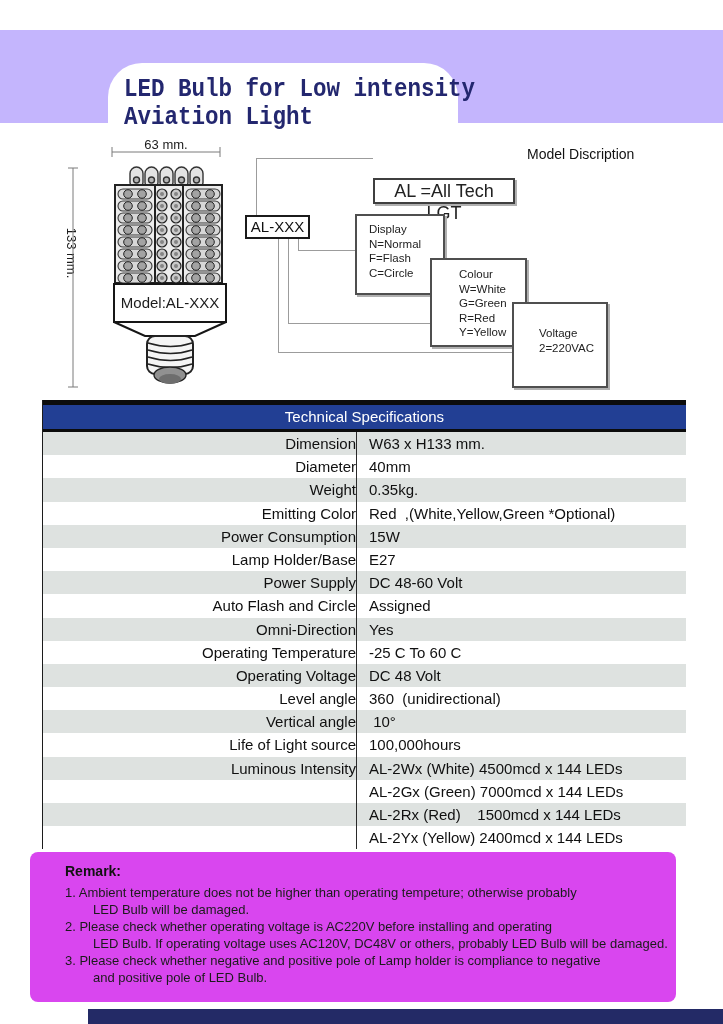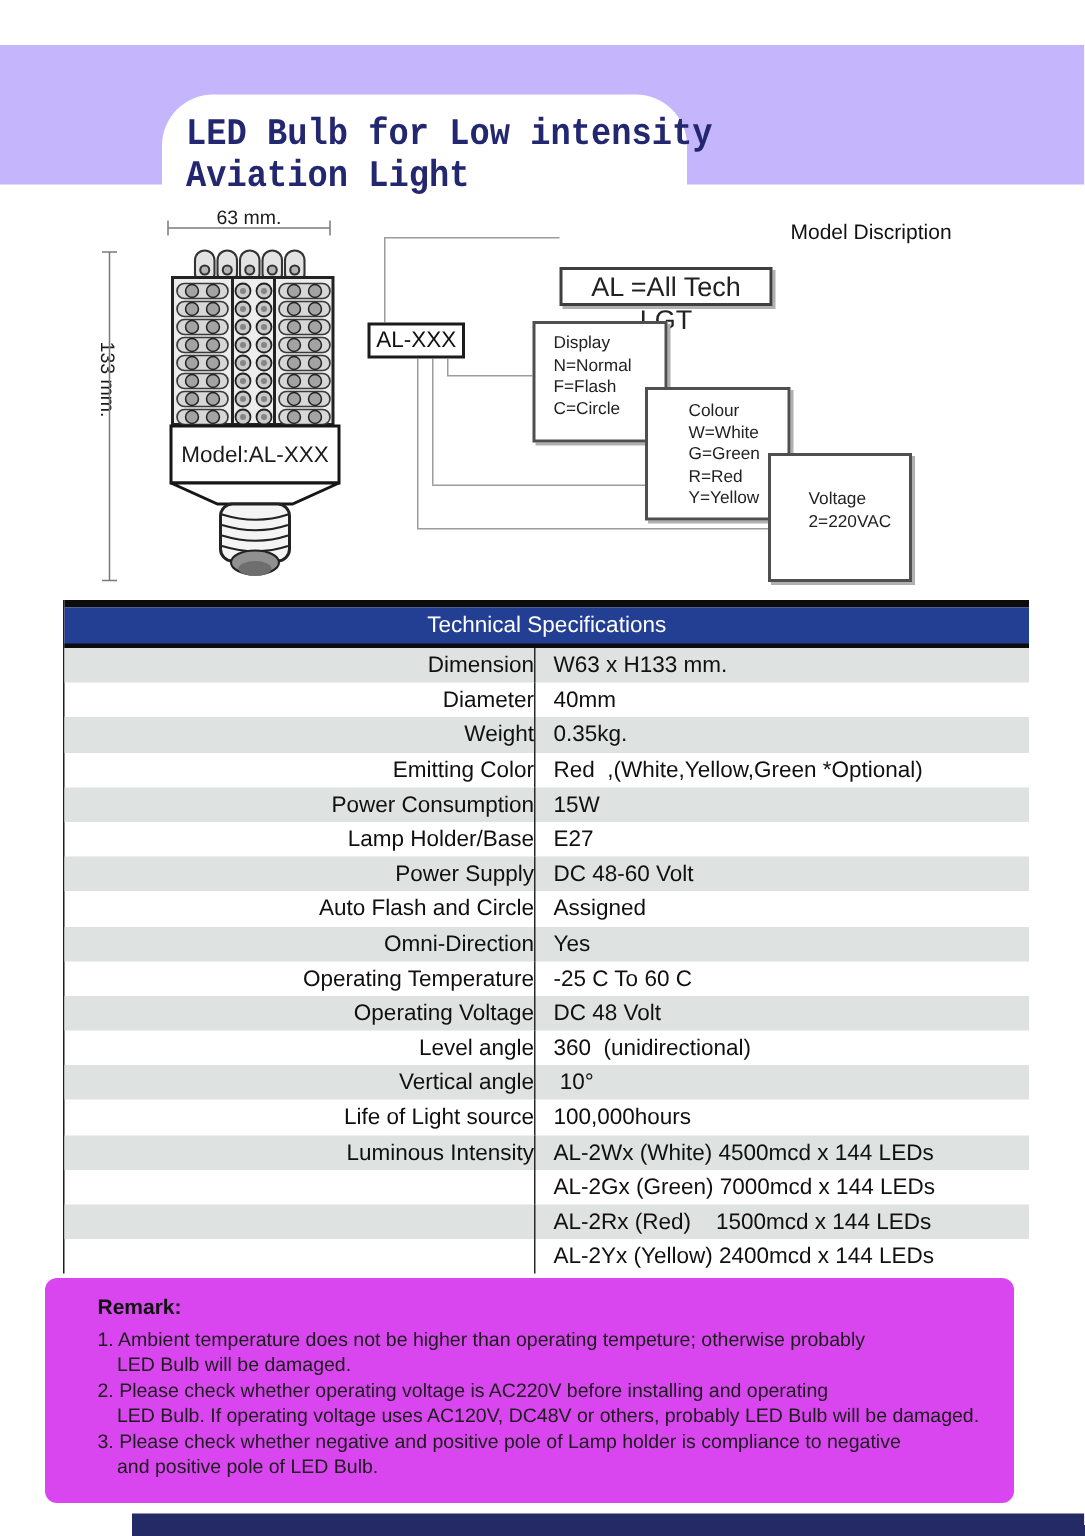--- a/index.html
+++ b/index.html
@@ -40,21 +40,21 @@
   .tbl-rows .tbl-row:nth-child(odd){background:#dee2e0;}
   .cell-label{width:313px;box-sizing:border-box;padding-left:23px;line-height:23.2px;
     white-space:pre;overflow:hidden;text-align:right;}
   .cell-value{flex:1;border-left:1px solid #2a2a2a;padding-left:12px;line-height:23.2px;
     white-space:pre;overflow:hidden;}
   
   .remark-box{position:absolute;left:30px;top:852px;width:646px;height:150px;background:#d946ef;
     border-radius:8px;box-sizing:border-box;padding-top:11px;}
   .remark-heading{margin-left:35px;font-size:14px;font-weight:bold;color:#111;margin-bottom:5px;}
   .remark-line1{margin-left:35px;font-size:13px;line-height:17px;color:#1b1b1b;white-space:pre;}
-  .remark-line2{margin-left:48px;font-size:13px;line-height:17px;color:#1b1b1b;white-space:pre;}
+  .remark-line2{margin-left:63px;font-size:13px;line-height:17px;color:#1b1b1b;white-space:pre;}
   
   .bottom-banner{position:absolute;left:88px;top:1009px;width:635px;height:15px;background:#232a66;}
 </style>
 </head>
 <body>
 
 <div id="page">
 
   <div class="top-banner">
     <div class="title-box">

